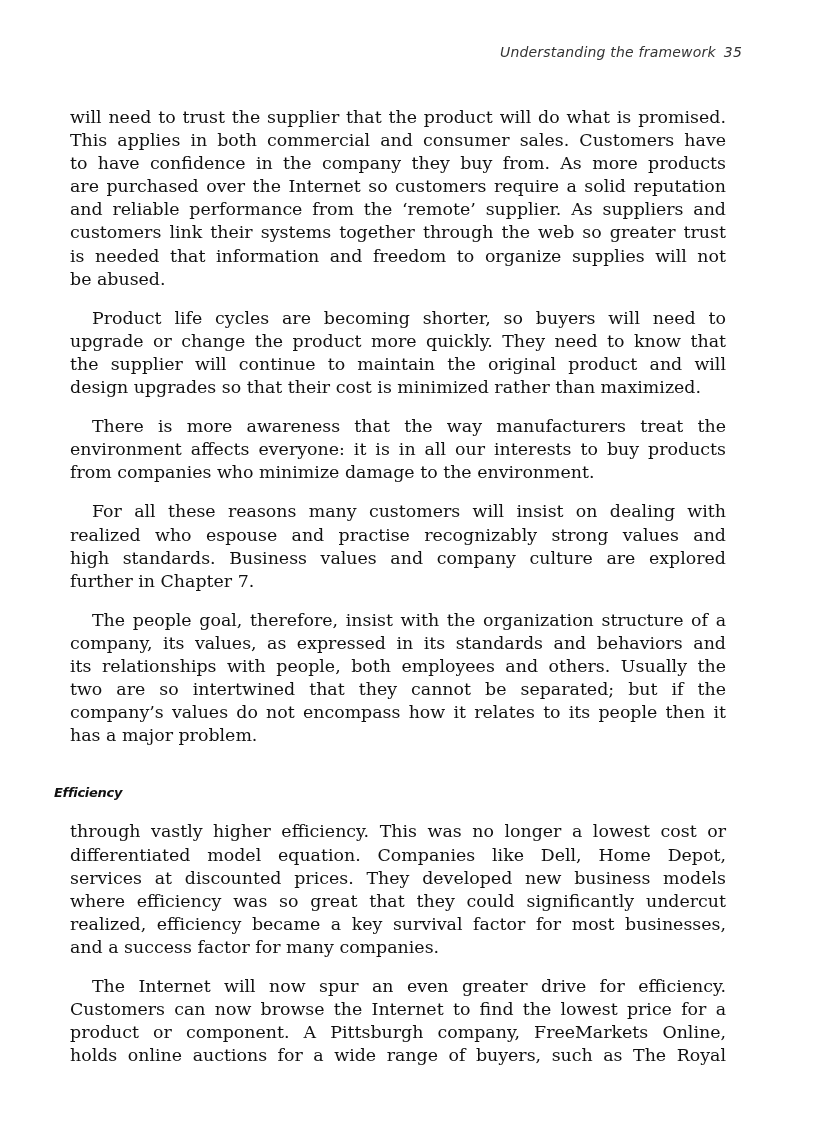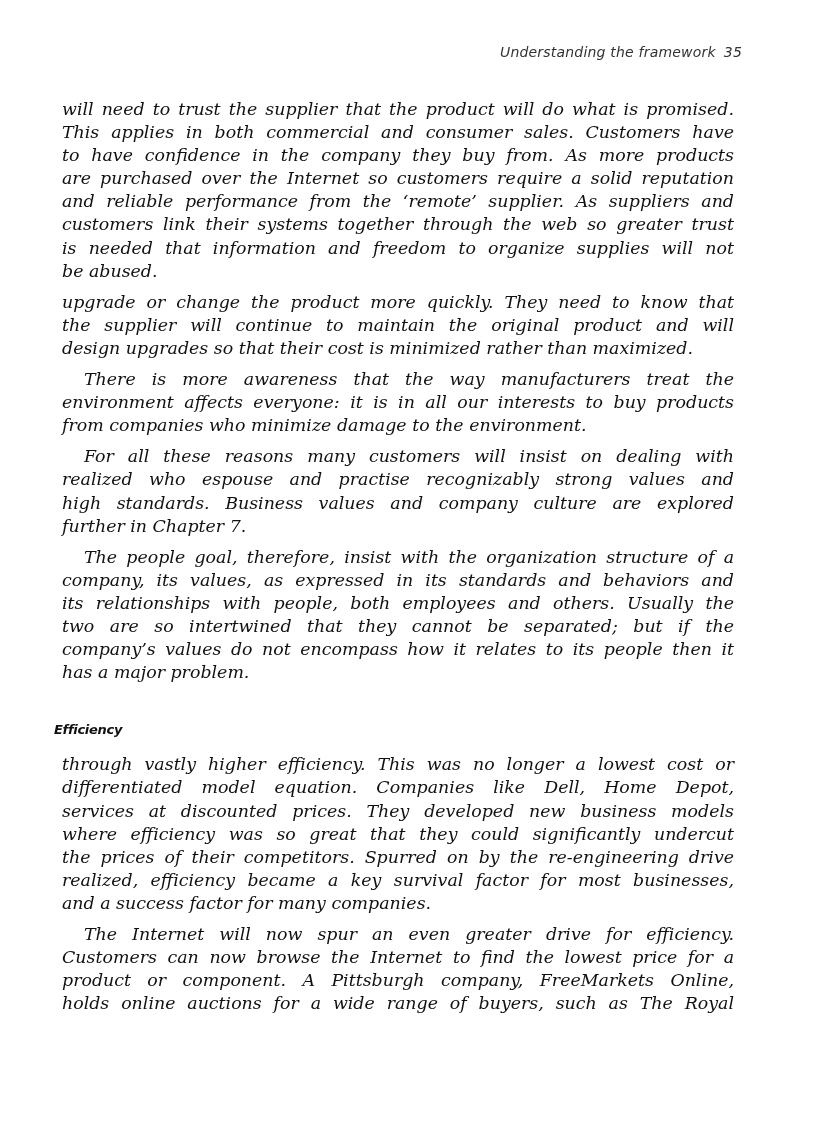--- a/index.html
+++ b/index.html
@@ -15,21 +15,21 @@
       font-family: "DejaVu Serif", serif; font-size: 17.4px; line-height: 23.1px;
       color: #111; text-align: justify;
     }
     .line { display: block; white-space: nowrap; text-align: justify; text-align-last: justify; height: 23.1px; }
     .line.last { text-align-last: left; }
     .line.indent { padding-left: 22px; }
     h2 {
       font-family: "DejaVu Sans", sans-serif; font-style: italic; font-weight: bold;
       font-size: 13px; margin: 34px 0 12px 0; color: #111; letter-spacing: -0.3px;
     }
-    p { margin: 8px; font-style: italic; }
+    p { margin: 16px; }
   </style>
 </head>
 <body>
 
 <div class="header">
   <span>Understanding the framework</span><span class="pg">35</span>
 </div>
 
 <div class="body">
   <div id="section1">
@@ -37,20 +37,21 @@
         <span class="line">will need to trust the supplier that the product will do what is promised.</span>
         <span class="line">This applies in both commercial and consumer sales. Customers have</span>
         <span class="line">to have confidence in the company they buy from. As more products</span>
         <span class="line">are purchased over the Internet so customers require a solid reputation</span>
         <span class="line">and reliable performance from the ‘remote’ supplier. As suppliers and</span>
         <span class="line">customers link their systems together through the web so greater trust</span>
         <span class="line">is needed that information and freedom to organize supplies will not</span>
         <span class="line last">be abused.</span>
       </p>
       <p>
+        <span class="line indent">Product life cycles are becoming shorter, so buyers will need to</span>
         <span class="line">upgrade or change the product more quickly. They need to know that</span>
         <span class="line">the supplier will continue to maintain the original product and will</span>
         <span class="line last">design upgrades so that their cost is minimized rather than maximized.</span>
       </p>
       <p>
         <span class="line indent">There is more awareness that the way manufacturers treat the</span>
         <span class="line">environment affects everyone: it is in all our interests to buy products</span>
         <span class="line last">from companies who minimize damage to the environment.</span>
       </p>
       <p>
@@ -68,21 +69,20 @@
         <span class="line last">has a major problem.</span>
       </p>
     </div>
   <h2>Efficiency</h2>
   <div id="section2">
       <p>
         <span class="line">through vastly higher efficiency. This was no longer a lowest cost or</span>
         <span class="line">differentiated model equation. Companies like Dell, Home Depot,</span>
         <span class="line">services at discounted prices. They developed new business models</span>
         <span class="line">where efficiency was so great that they could significantly undercut</span>
-        <span class="line">the prices of their competitors. Spurred on by the re-engineering drive</span>
         <span class="line">realized, efficiency became a key survival factor for most businesses,</span>
         <span class="line last">and a success factor for many companies.</span>
       </p>
       <p>
         <span class="line indent">The Internet will now spur an even greater drive for efficiency.</span>
         <span class="line">Customers can now browse the Internet to find the lowest price for a</span>
         <span class="line">product or component. A Pittsburgh company, FreeMarkets Online,</span>
         <span class="line">holds online auctions for a wide range of buyers, such as The Royal</span>
       </p>
     </div>

